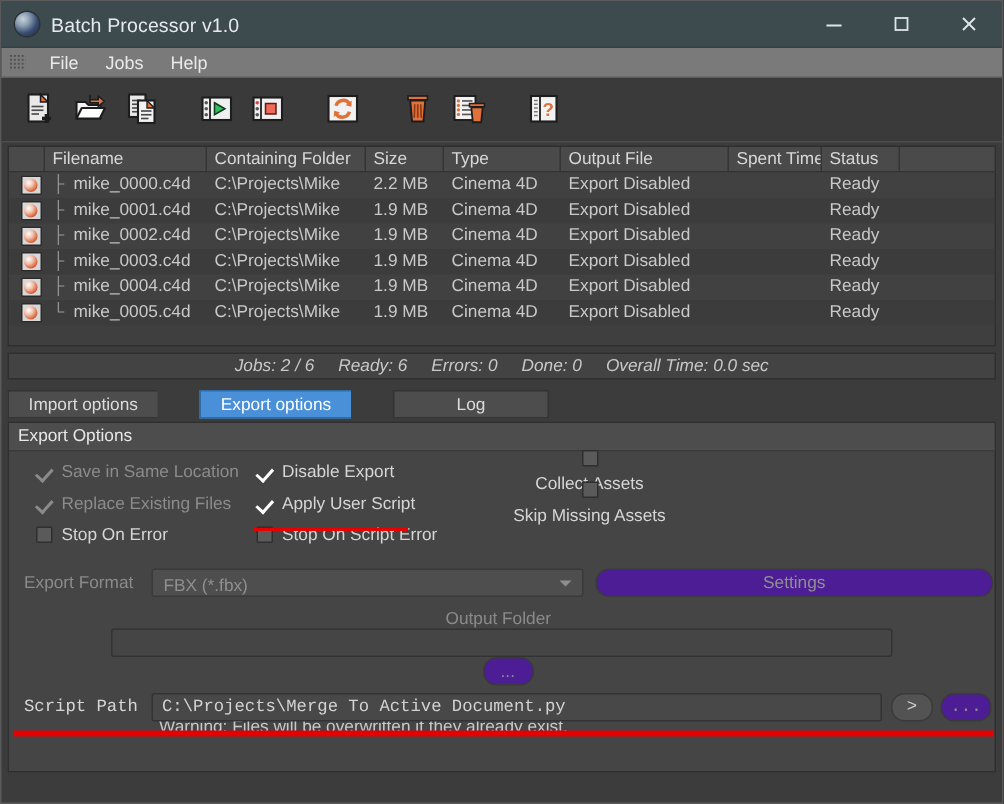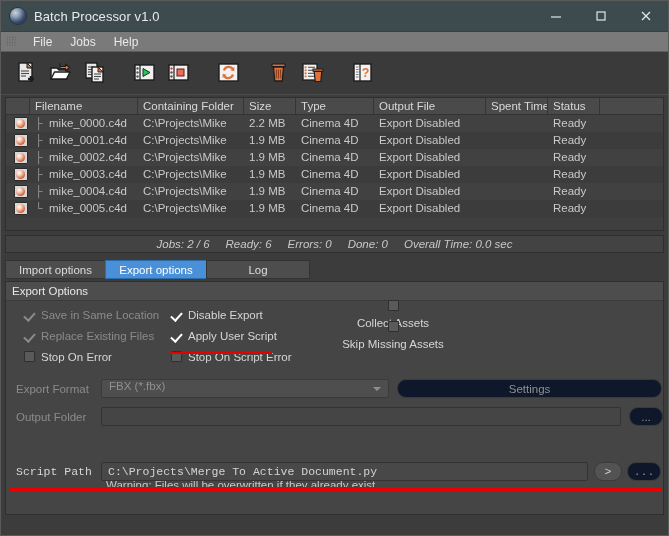--- a/index.html
+++ b/index.html
@@ -129,21 +129,21 @@
     background:#434343; border:1px solid #2f2f2f;
     display:flex; align-items:center; justify-content:center;
     gap:16px;
     font-style:italic;
   }
   .status-seg{ font-size:11.5px; color:#c8c8c8; white-space:nowrap; }
 
   
   .tabstrip{
     margin:7px 4px 0 4px; height:19px;
-    display:flex; align-items:flex-start;
+    display:flex; align-items:flex-start;gap:28px;
   }
   .tab{
     height:19px; line-height:18px;
     font-size:11.5px; color:#dcdcdc;
     padding:0 10px; text-align:center;
     background:#4d4d4d; border:1px solid #333;
     border-right:none;
     white-space:nowrap;
   }
   .tab:last-child{ border-right:1px solid #333; }
@@ -200,34 +200,34 @@
     display:flex; align-items:center;
   }
   .flabel{
     font-size:11.5px; color:#d6d6d6;
     padding-left:10px; white-space:nowrap;
   }
   .flabel.dim{ color:#8b8b8b; }
   .combo{
     height:19px; background:#4e4e4e;
     border:1px solid #3a3a3a; border-radius:2px;
-    display:flex; align-items:flex-start; position:relative;
+    display:flex; align-items:flex-end; position:relative;
   }
   .combo .cval{
     font-size:11.5px; color:#909090; padding-left:7px;
     white-space:nowrap; overflow:hidden;
   }
   .combo .carat{
     position:absolute; right:7px; top:7px;
     width:0;height:0;border-left:4px solid transparent;border-right:4px solid transparent;
     border-top:4px solid #8e8e8e;
   }
   .pill{
     height:19px; border-radius:9px;
-    background:#0f172a; border:1px solid #3a3a3a;
+    background:#4c1d95; border:1px solid #3a3a3a;
     display:flex; align-items:center; justify-content:center;
     font-size:11.5px; color:#909090;
     white-space:nowrap;
   }
   .pill.on{ color:#cfcfcf; background:#535353; }
   .tinput{
     height:19px; background:#484848;
     border:1px solid #333; border-radius:2px;
     display:flex; align-items:center;
   }
@@ -575,21 +575,21 @@
 
     <div class="frow" style="top:97px;">
       <div class="flabel dim" style="width:95px">Export Format</div>
       <div class="combo" style="width:288px">
         <span class="cval">FBX (*.fbx)</span>
         <span class="carat"></span>
       </div>
       <div class="pill" style="width:265px; margin-left:8px;">Settings</div>
     </div>
 
-    <div class="frow" style="top:125px;">
+    <div class="frow" style="top:125px;flex-direction:column;">
       <div class="flabel dim" style="width:95px">Output Folder</div>
       <div class="tinput empty" style="width:521px">
         <span class="tval" placeholder=""></span>
       </div>
       <div class="pill" style="width:34px; margin-left:8px;">...</div>
     </div>
 
     <div class="warn" style="top:153px; left:100px;">Warning: Files will be overwritten if they already exist.</div>
 
     <div class="frow" style="top:180px;font-family:Liberation Mono, monospace;">

